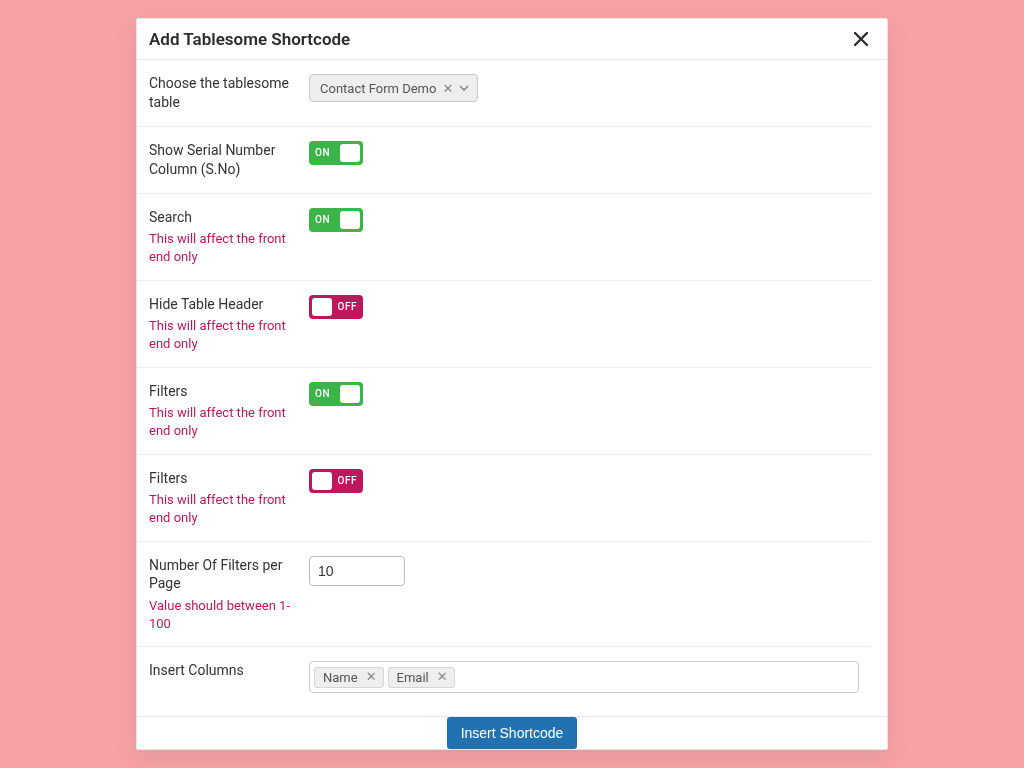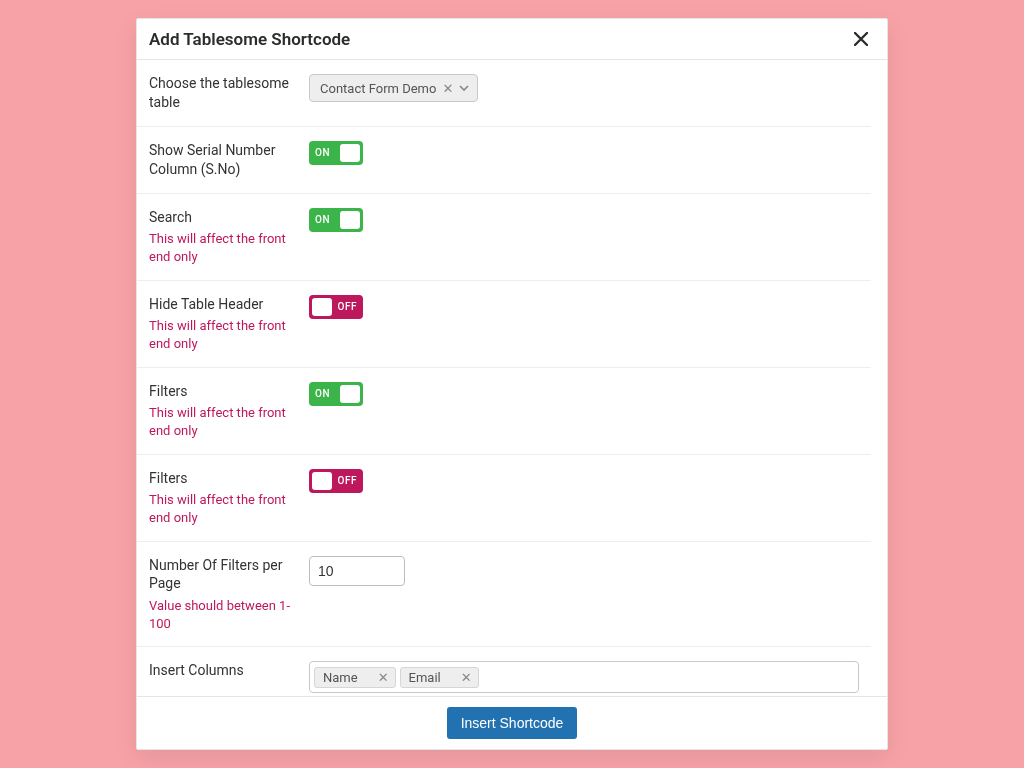--- a/index.html
+++ b/index.html
@@ -164,32 +164,31 @@
     border-radius: 4px;
     background: #fff;
     padding: 3px 4px;
     display: flex;
     gap: 4px;
     align-items: center;
     cursor: text;
   }
   .tag {
     display: inline-flex;
-    align-items: center;
-    gap: 20px;
+    gap: 8px;
     background: #eeeeee;
     border: 1px solid #d6d6d6;
     border-radius: 3px;
     padding: 2px 6px 2px 8px;
     font-size: 13px;
     color: #555;
   }
 
   .modal-footer {
-    padding: 10px 12px;
+    padding: 0 12px;
     border-top: 1px solid #e5e5e5;
     display: flex;
     justify-content: center;
     background: #fff;
   }
   .primary-btn {
     background: #2271b1;
     color: #fff;
     border: none;
     border-radius: 3px;

